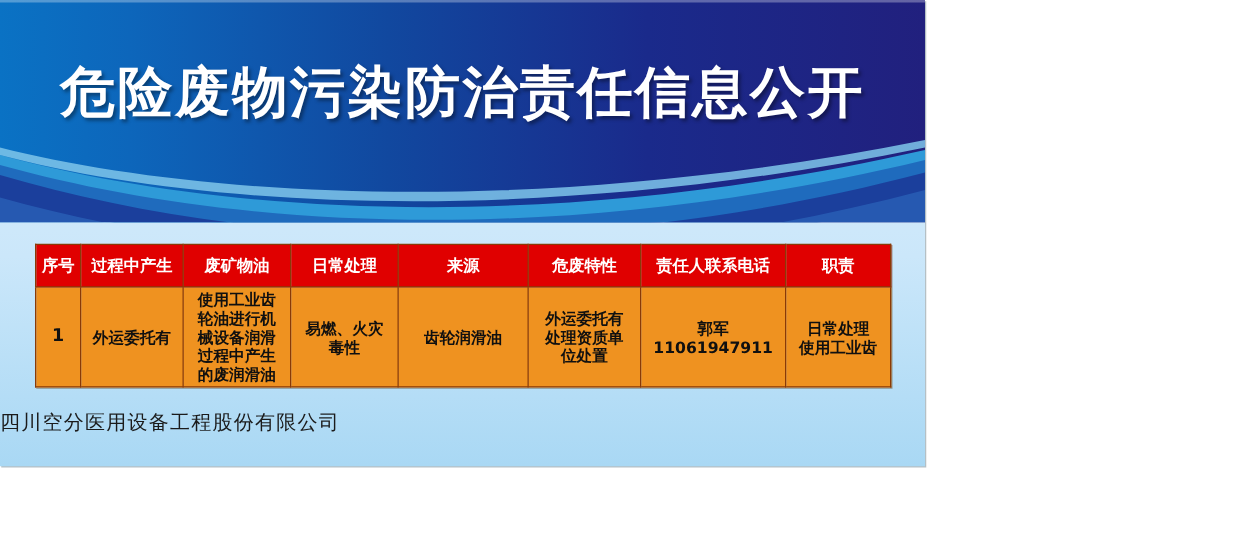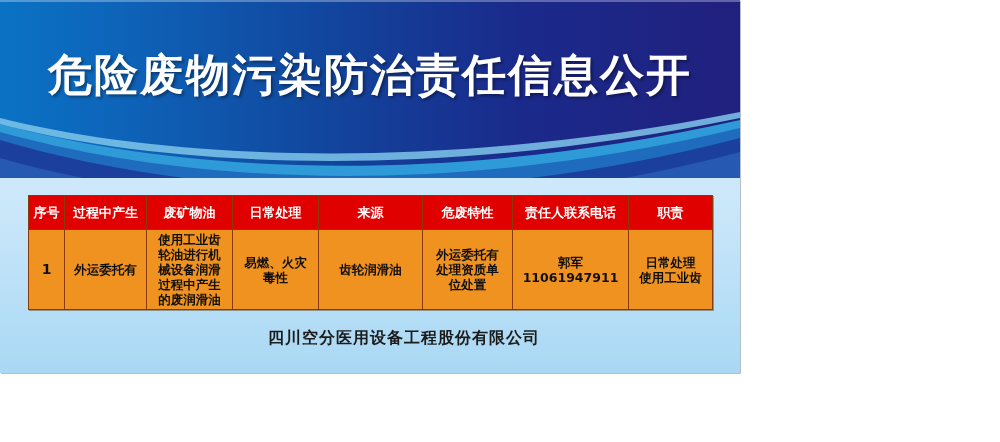--- a/index.html
+++ b/index.html
@@ -122,28 +122,27 @@
   col.c5 { width: 90px; }
   col.c6 { width: 116px; }
   col.c7 { width: 84px; }
 
   
   #company {
     position: absolute;
     left: 0;
     top: 328px;
     width: 712px;
-    text-align: center;
+    text-align: left;
     padding-right: 0px;
     color: #1b1b1b;
     font-size: 16px;
-    font-weight: bold;
+    font-weight: normal;
     letter-spacing: 1px;
     white-space: nowrap;
-    margin-left: 48px;
   }
 </style>
 </head>
 <body>
 
 <div id="poster">
 
   <div id="banner">
     <div class="sky"></div>
     <div class="topline"></div>

